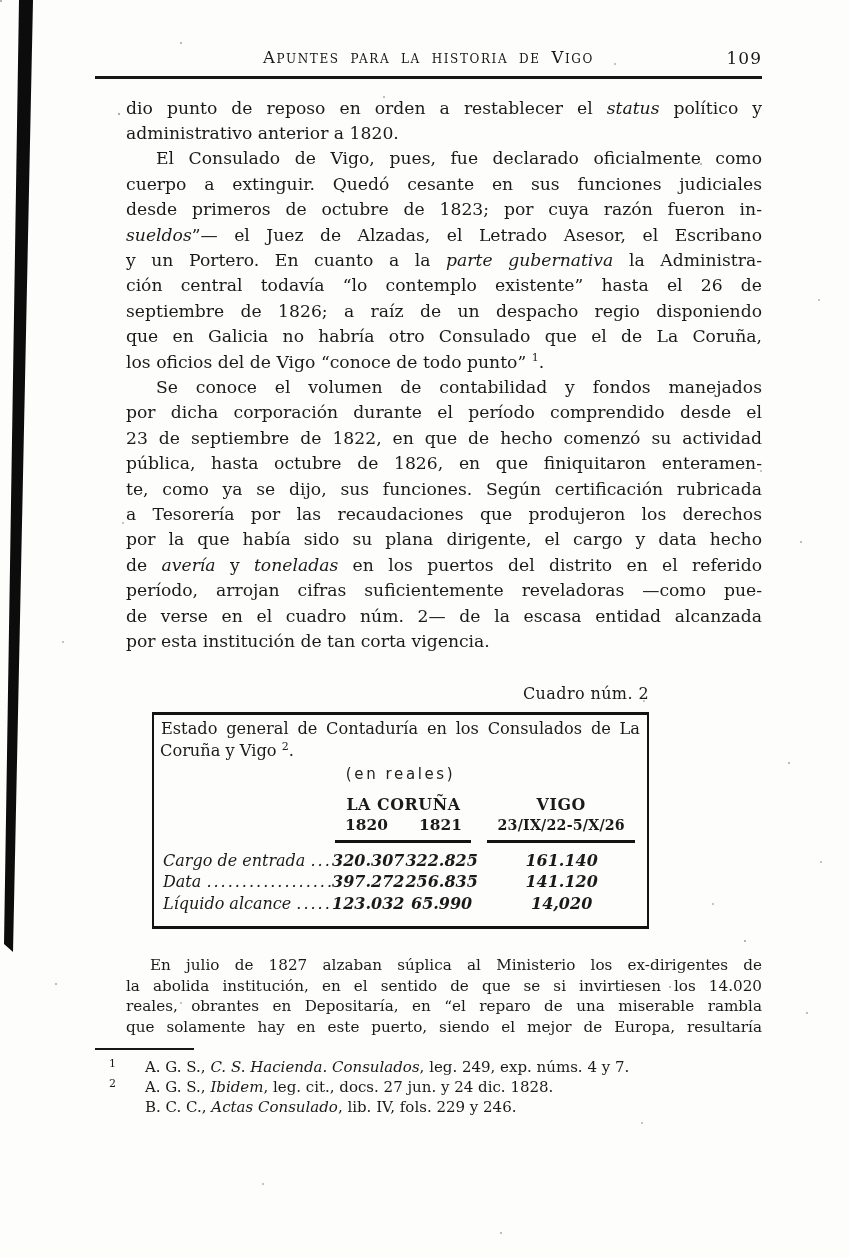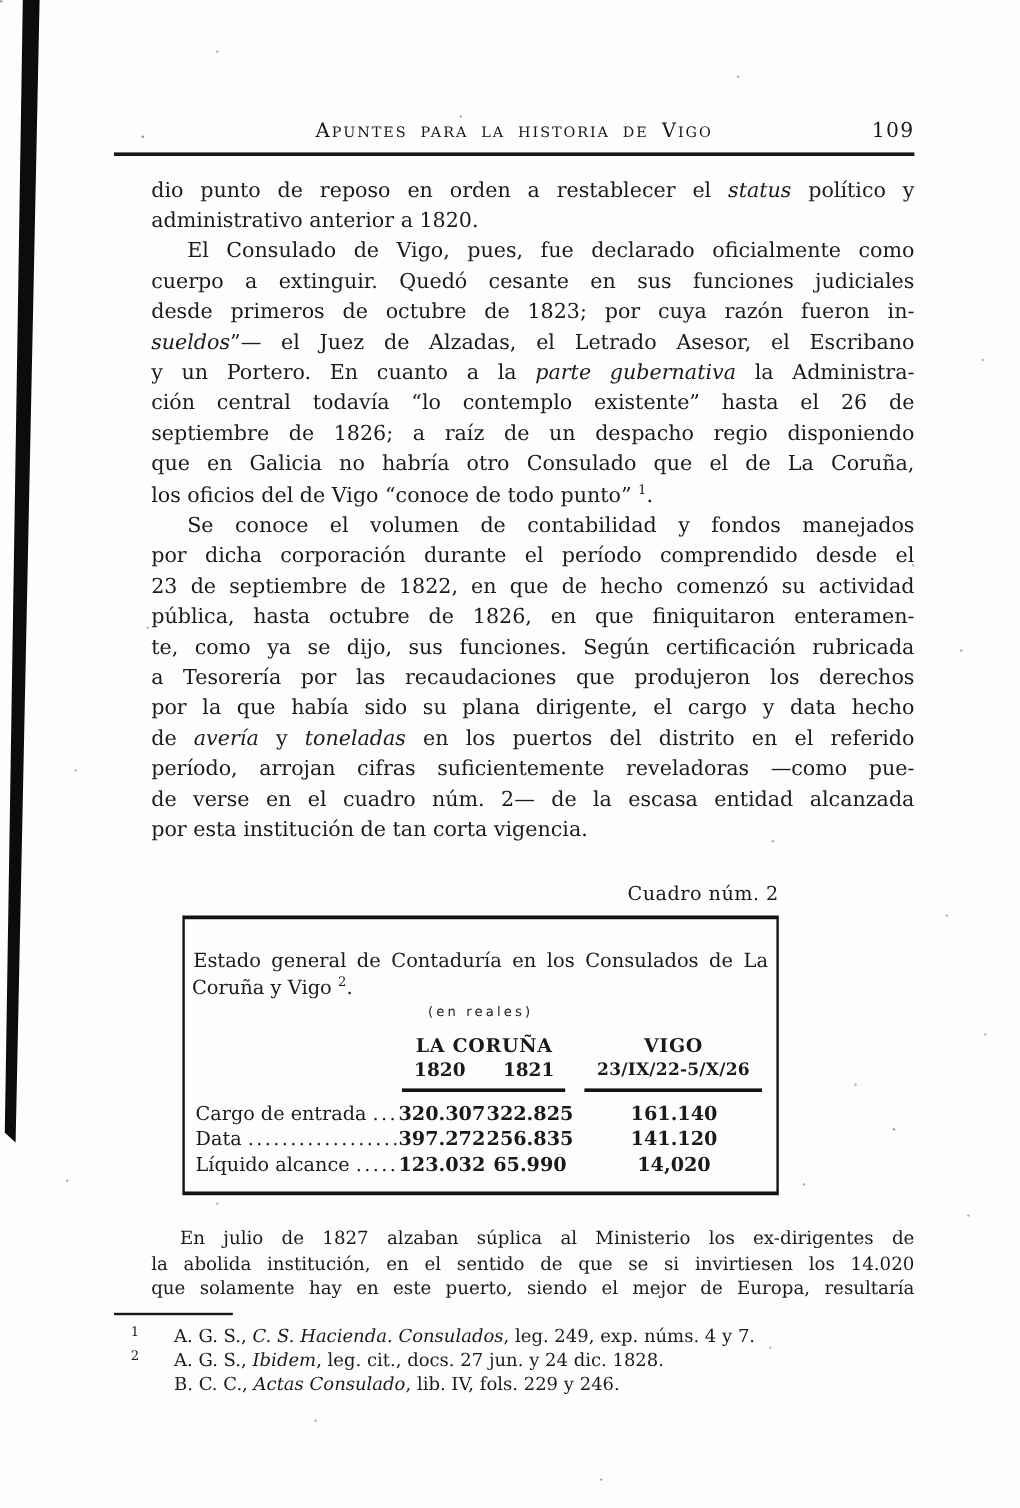--- a/index.html
+++ b/index.html
@@ -4,21 +4,21 @@
 <style>
   html,body{margin:0;padding:0;background:#e8e8e6;}
   .page{
     position:relative;width:850px;height:1257px;margin:0 auto;
     background:#fdfdfb;overflow:hidden;
     font-family:"DejaVu Serif","Liberation Serif",serif;color:#1a1a1a;
   }
   .content{position:absolute;left:95px;top:0;width:667px;}
 
   
-  .running-head{margin-top:99px;position:relative;height:22px;}
+  .running-head{margin-top:48px;position:relative;height:22px;}
   .head-title{
     text-align:center;font-variant:small-caps;font-size:16.5px;
     letter-spacing:1.6px;word-spacing:4px;color:#161616;
   }
   .page-num{position:absolute;right:0;top:0;font-size:17px;letter-spacing:1px;}
   .head-rule{height:2.5px;background:#171717;margin-top:6px;}
 
   
   .body-par{font-size:17.2px;line-height:25.4px;}
   .body-par.first{margin-top:17px;}
@@ -26,38 +26,38 @@
   .tline.indent{text-indent:30px;}
   .tline.last{text-align:center;text-align-last:left;}
   .it{font-style:italic;}
   .sup{font-size:11px;vertical-align:super;line-height:0;}
 
   
   .table-area{width:497px;margin-left:57px;margin-top:30px;}
   .table-caption{text-align:right;font-size:16px;letter-spacing:.4px;margin-bottom:9px;}
   .tablebox{
     border:2.5px solid #131313;border-top-width:3.5px;border-bottom-width:3.5px;
-    padding:24px 6px 12px;box-sizing:border-box;
+    padding:3px 6px 12px;box-sizing:border-box;
   }
   .t-title1{font-size:16.2px;line-height:22px;text-align:justify;text-align-last:justify;padding:0 1px;}
   .t-title2{font-size:16.2px;line-height:22px;}
   .t-sub{
     text-align:center;font-family:"DejaVu Sans","Liberation Sans",sans-serif;
-    font-size:11px;letter-spacing:2.6px;margin-top:3px;color:#222;
+    font-size:15px;letter-spacing:2.6px;margin-top:3px;color:#222;
   }
   .t-head{display:flex;margin-top:12px;}
   .t-spacer{width:170px;}
   .t-coruna{width:148px;text-align:center;}
   .t-vigo{width:160px;margin-left:4px;text-align:center;}
   .t-group{font-weight:bold;font-size:15.8px;letter-spacing:.6px;line-height:20px;}
   .t-years{display:flex;font-weight:bold;font-size:15.4px;line-height:20px;}
   .t-years span{width:74px;text-align:center;}
   .t-period{font-weight:bold;font-size:14.2px;line-height:20px;letter-spacing:.2px;}
   .t-colrule{height:2.2px;background:#131313;margin:5px 6px 0;}
-  .t-rows{margin-top:7px;}
+  .t-rows{margin-top:7px;font-style:italic;}
   .t-row{display:flex;font-size:16px;line-height:21.5px;}
   .t-rowlabel{width:170px;padding-left:3px;white-space:nowrap;overflow:hidden;}
   .t-leader{letter-spacing:2px;}
   .t-val{width:74px;text-align:center;font-weight:bold;}
   .t-val.v3{width:160px;margin-left:4px;}
 
   
   .small-par{margin-top:26px;font-size:15.2px;line-height:20.6px;}
   .small-par .tline.indent{text-indent:24px;}
   .fn-rule{width:99px;height:2px;background:#171717;margin-top:10px;}
@@ -175,20 +175,21 @@
             <div class="t-val">65.990</div>
             <div class="t-val v3">14,020</div>
           </div>
         </div>
       </div>
     </div>
 
     <div class="small-par">
         <div class="tline indent"><span>En julio de 1827 alzaban súplica al Ministerio los ex-dirigentes de</span></div>
         <div class="tline"><span>la abolida institución, en el sentido de que se si invirtiesen los 14.020</span></div>
+        <div class="tline"><span>reales, obrantes en Depositaría, en “el reparo de una miserable rambla</span></div>
         <div class="tline"><span>que solamente hay en este puerto, siendo el mejor de Europa, resultaría</span></div>
       </div>
 
     <div class="fn-rule"></div>
 
     <div class="footnotes">
       <div class="footnote">
         <span class="fn-marker">1</span>
         <span><span>A. G. S., </span><span class="it">C. S. Hacienda. Consulados</span><span>, leg. 249, exp. núms. 4 y 7.</span></span>
       </div>

